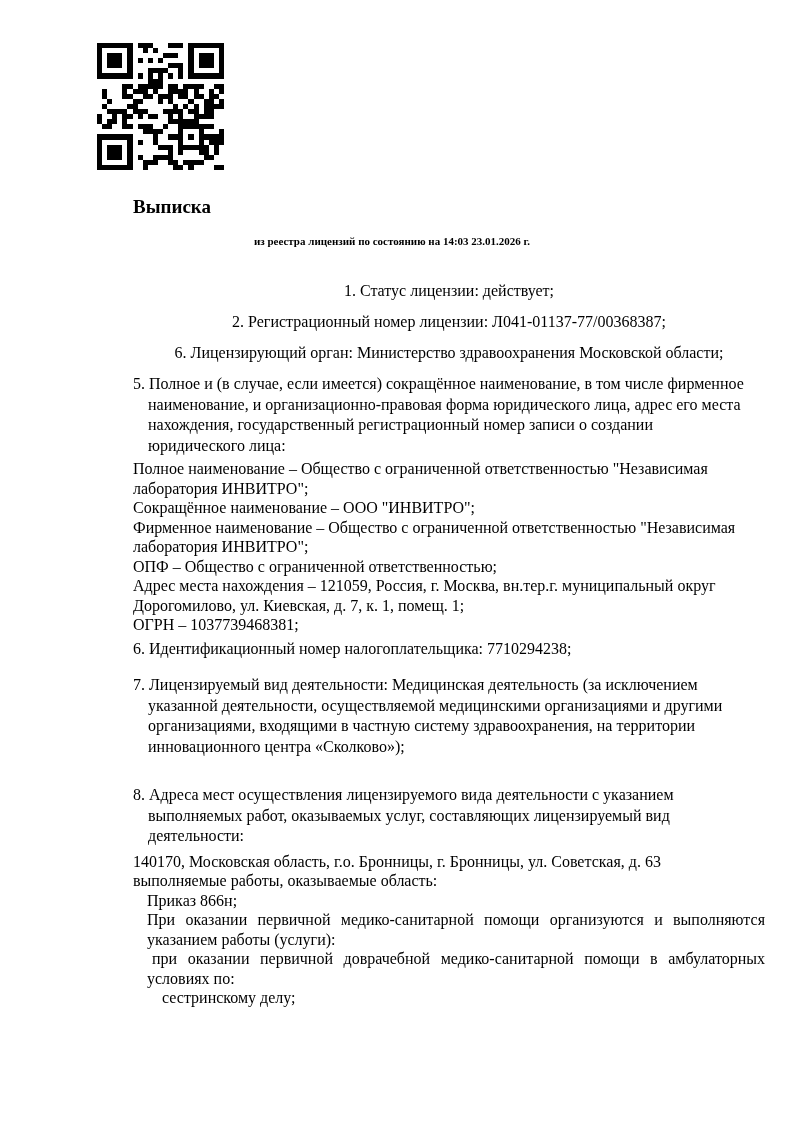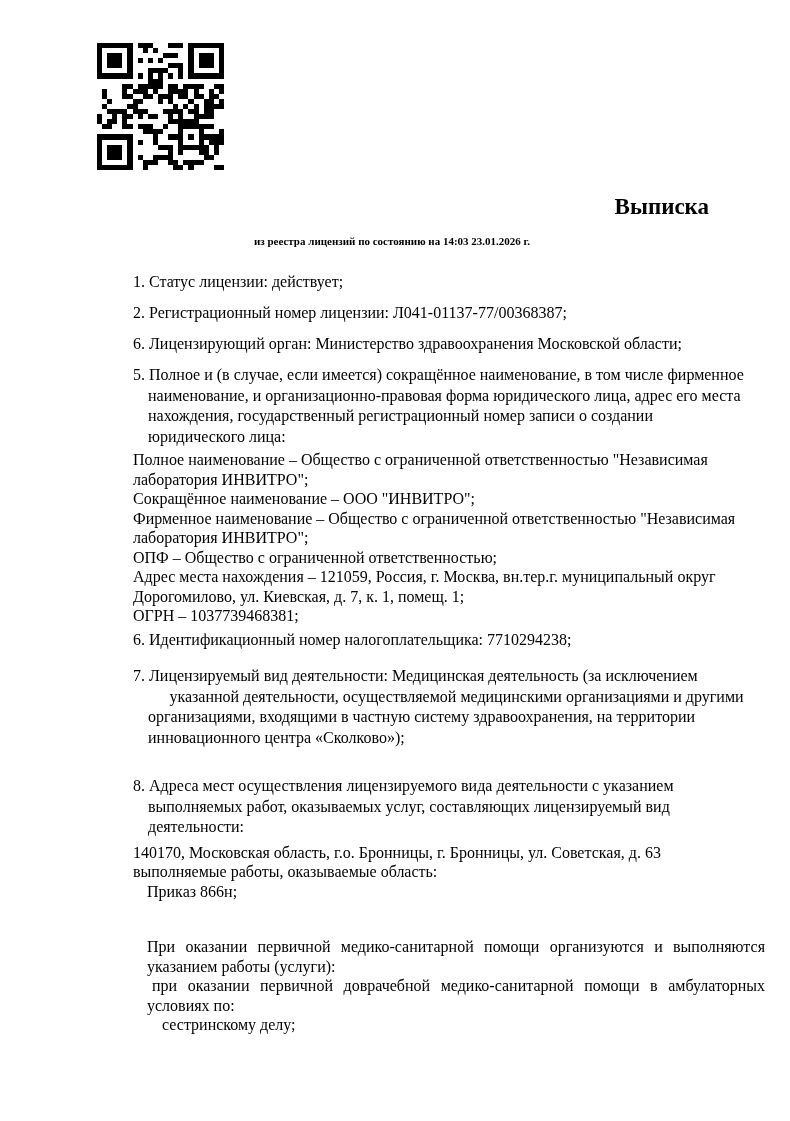--- a/index.html
+++ b/index.html
@@ -8,23 +8,23 @@
     width:790px;height:1121px;
     background:#ffffff;
     font-family:"Liberation Serif","DejaVu Serif",serif;
     color:#000000;
     overflow:hidden;
     margin:0 auto;
   }
   .qr{position:absolute;left:97px;top:43px;width:127px;height:127px;}
   .qr svg{display:block;}
   .content{position:absolute;left:133px;top:196px;width:632px;font-size:16px;}
-  .t1{width:576px;text-align:right;font-weight:bold;font-size:23px;line-height:22px;}
+  .t1{width:576px;text-align:left;font-weight:bold;font-size:19px;line-height:22px;}
   .t2{width:518px;text-align:center;font-weight:bold;font-size:11px;line-height:22px;margin-top:12px;}
-  .items14{margin-top:20px;}
+  .items14{margin-top:29px;text-align:center;}
   .items14 .line{margin-bottom:11px;}
   .line{white-space:nowrap;line-height:20px;}
   .para.numbered .line{line-height:20.5px;margin-bottom:0;}
   .para.plain .line{line-height:19.5px;margin-bottom:0;}
   .line.just{white-space:normal;text-align:justify;text-align-last:justify;}
   .org{margin-top:3px;}
   .item6{margin-top:4px;margin-bottom:11px;line-height:20.5px;}
   .item7{margin-top:16px;}
   .item8{margin-top:28px;}
   .site{margin-top:5px;}
@@ -374,38 +374,38 @@
         <div class="line">Адрес места нахождения – 121059, Россия, г. Москва, вн.тер.г. муниципальный округ</div>
         <div class="line">Дорогомилово, ул. Киевская, д. 7, к. 1, помещ. 1;</div>
         <div class="line">ОГРН – 1037739468381;</div>
       </div>
 
     <div class="line item6">6. Идентификационный номер налогоплательщика: 7710294238;</div>
 
     <div class="para numbered item7">
 
     <div class="line">7. Лицензируемый вид деятельности: Медицинская деятельность (за исключением</div>
-        <div class="line" style="padding-left: 15px; text-align: center;">указанной деятельности, осуществляемой медицинскими организациями и другими</div>
+        <div class="line" style="padding-left: 15px;">указанной деятельности, осуществляемой медицинскими организациями и другими</div>
         <div class="line" style="padding-left: 15px;">организациями, входящими в частную систему здравоохранения, на территории</div>
         <div class="line" style="padding-left: 15px;">инновационного центра «Сколково»);</div>
       </div>
 
     <div class="para numbered item8">
 
     <div class="line">8. Адреса мест осуществления лицензируемого вида деятельности с указанием</div>
         <div class="line" style="padding-left: 15px;">выполняемых работ, оказываемых услуг, составляющих лицензируемый вид</div>
         <div class="line" style="padding-left: 15px;">деятельности:</div>
       </div>
 
     <div class="para plain site">
 
     <div class="line">140170, Московская область, г.о. Бронницы, г. Бронницы, ул. Советская, д. 63</div>
         <div class="line">выполняемые работы, оказываемые область:</div>
         <div class="line" style="padding-left: 14px;">Приказ 866н;</div>
-        <div class="line just" style="padding-left: 14px; margin-top: 36px;">При оказании первичной медико-санитарной помощи организуются и выполняются</div>
+        <div class="line just" style="padding-left: 14px;">При оказании первичной медико-санитарной помощи организуются и выполняются</div>
         <div class="line" style="padding-left: 14px;">указанием работы (услуги):</div>
         <div class="line just" style="padding-left: 19px;">при оказании первичной доврачебной медико-санитарной помощи в амбулаторных</div>
         <div class="line" style="padding-left: 14px;">условиях по:</div>
         <div class="line" style="padding-left: 29px;">сестринскому делу;</div>
       </div>
 
   </div>
 </div>
 
 </body></html>

